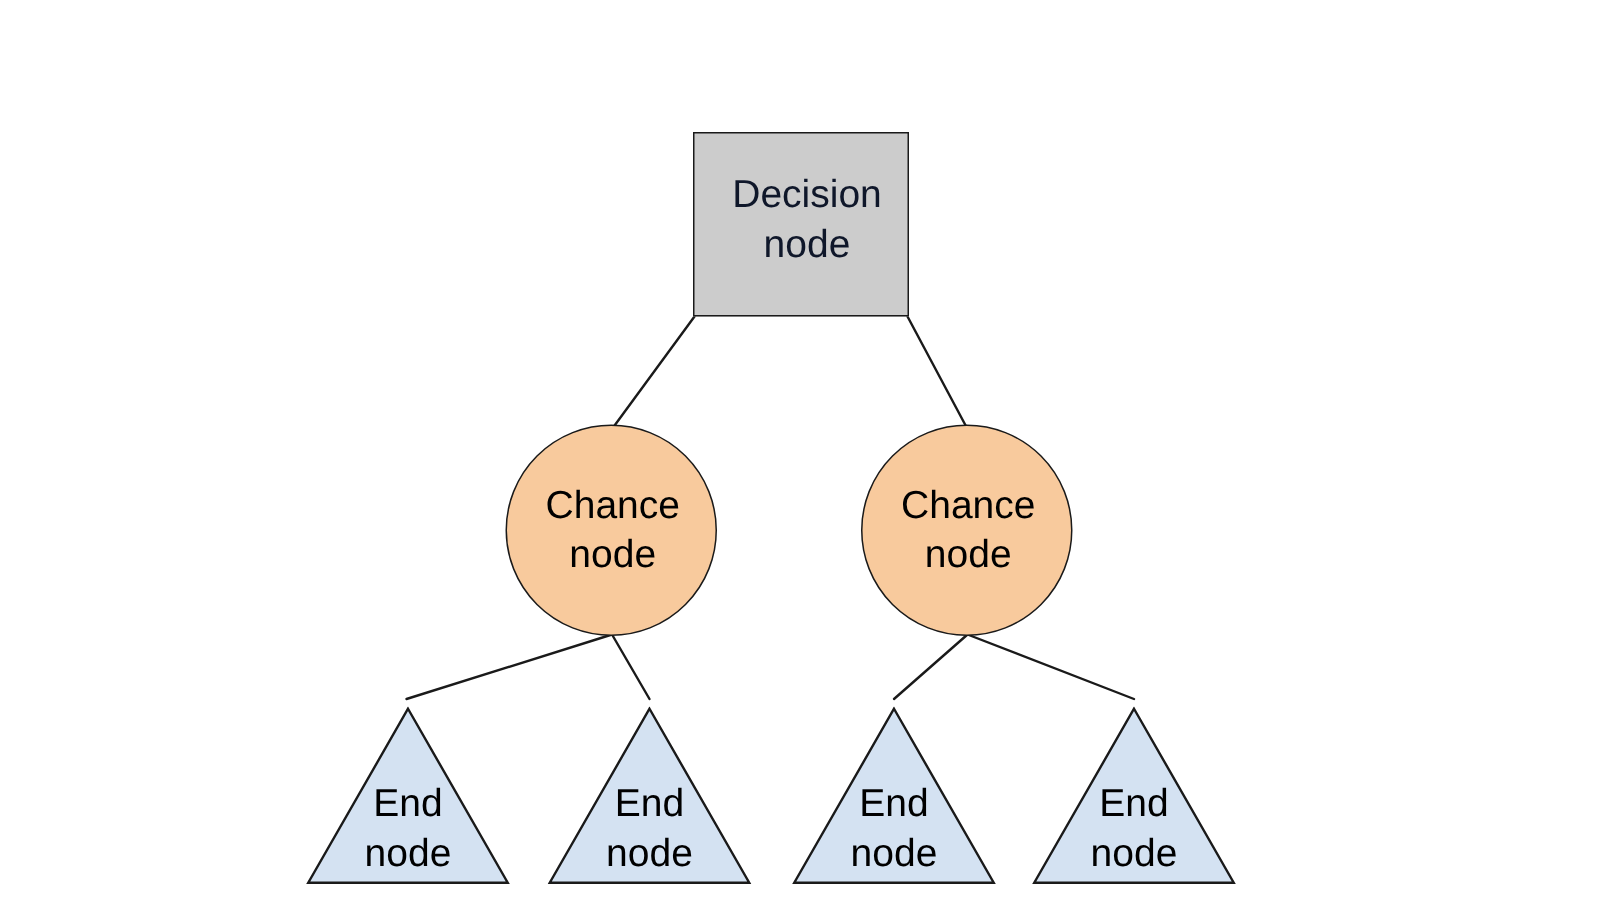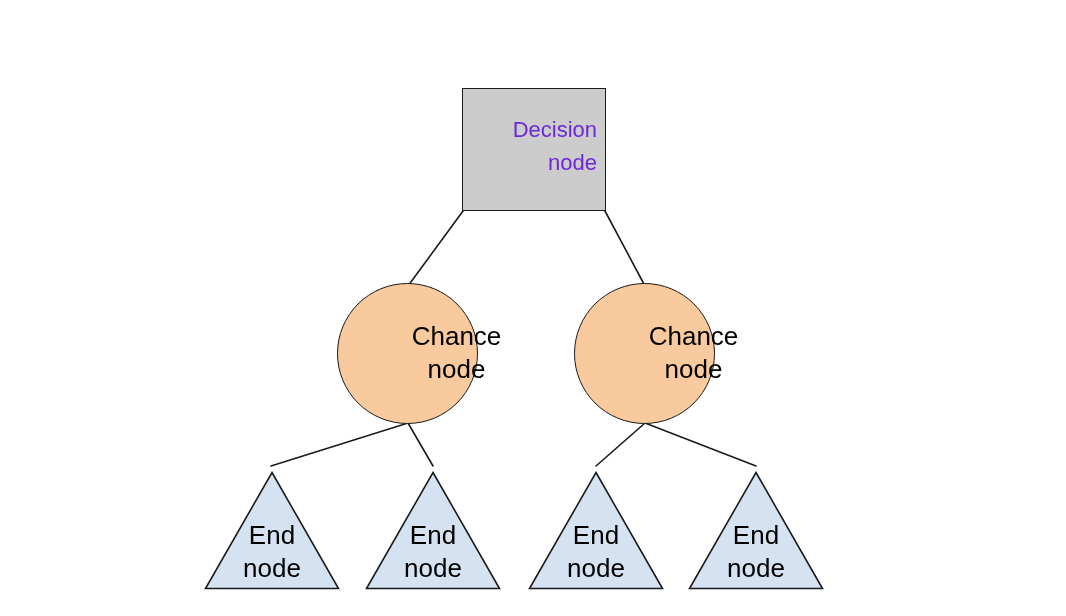--- a/index.html
+++ b/index.html
@@ -38,24 +38,24 @@
     width: 144px;
     height: 123px;
     background: #cccccc;
     border: 1.4px solid #1a1a1a;
   }
   .decision-node .node-label {
     position: absolute;
     left: 16px;
     top: 24px;
     width: 118px;
-    font-size: 22px;
+    font-size: 26px;
     line-height: 33px;
-    color: #6d28d9;
-    text-align: right;
+    color: #0f172a;
+    text-align: center;
     white-space: pre-line;
   }
   
   .chance-node {
     top: 283px;
     width: 141px;
     height: 141px;
     border-radius: 50%;
     background: #f8ca9d;
     border: 1.6px solid #1a1a1a;
@@ -65,21 +65,20 @@
   .chance-node .node-label {
     position: absolute;
     left: 0;
     top: 36px;
     width: 141px;
     font-size: 26px;
     line-height: 33px;
     color: #000000;
     text-align: center;
     white-space: pre-line;
-    margin-left: 48px;
   }
   
   .end-node {
     top: 471px;
     width: 136px;
     height: 119px;
   }
   .end-node .tri-svg {
     position: absolute;
     left: 0;

